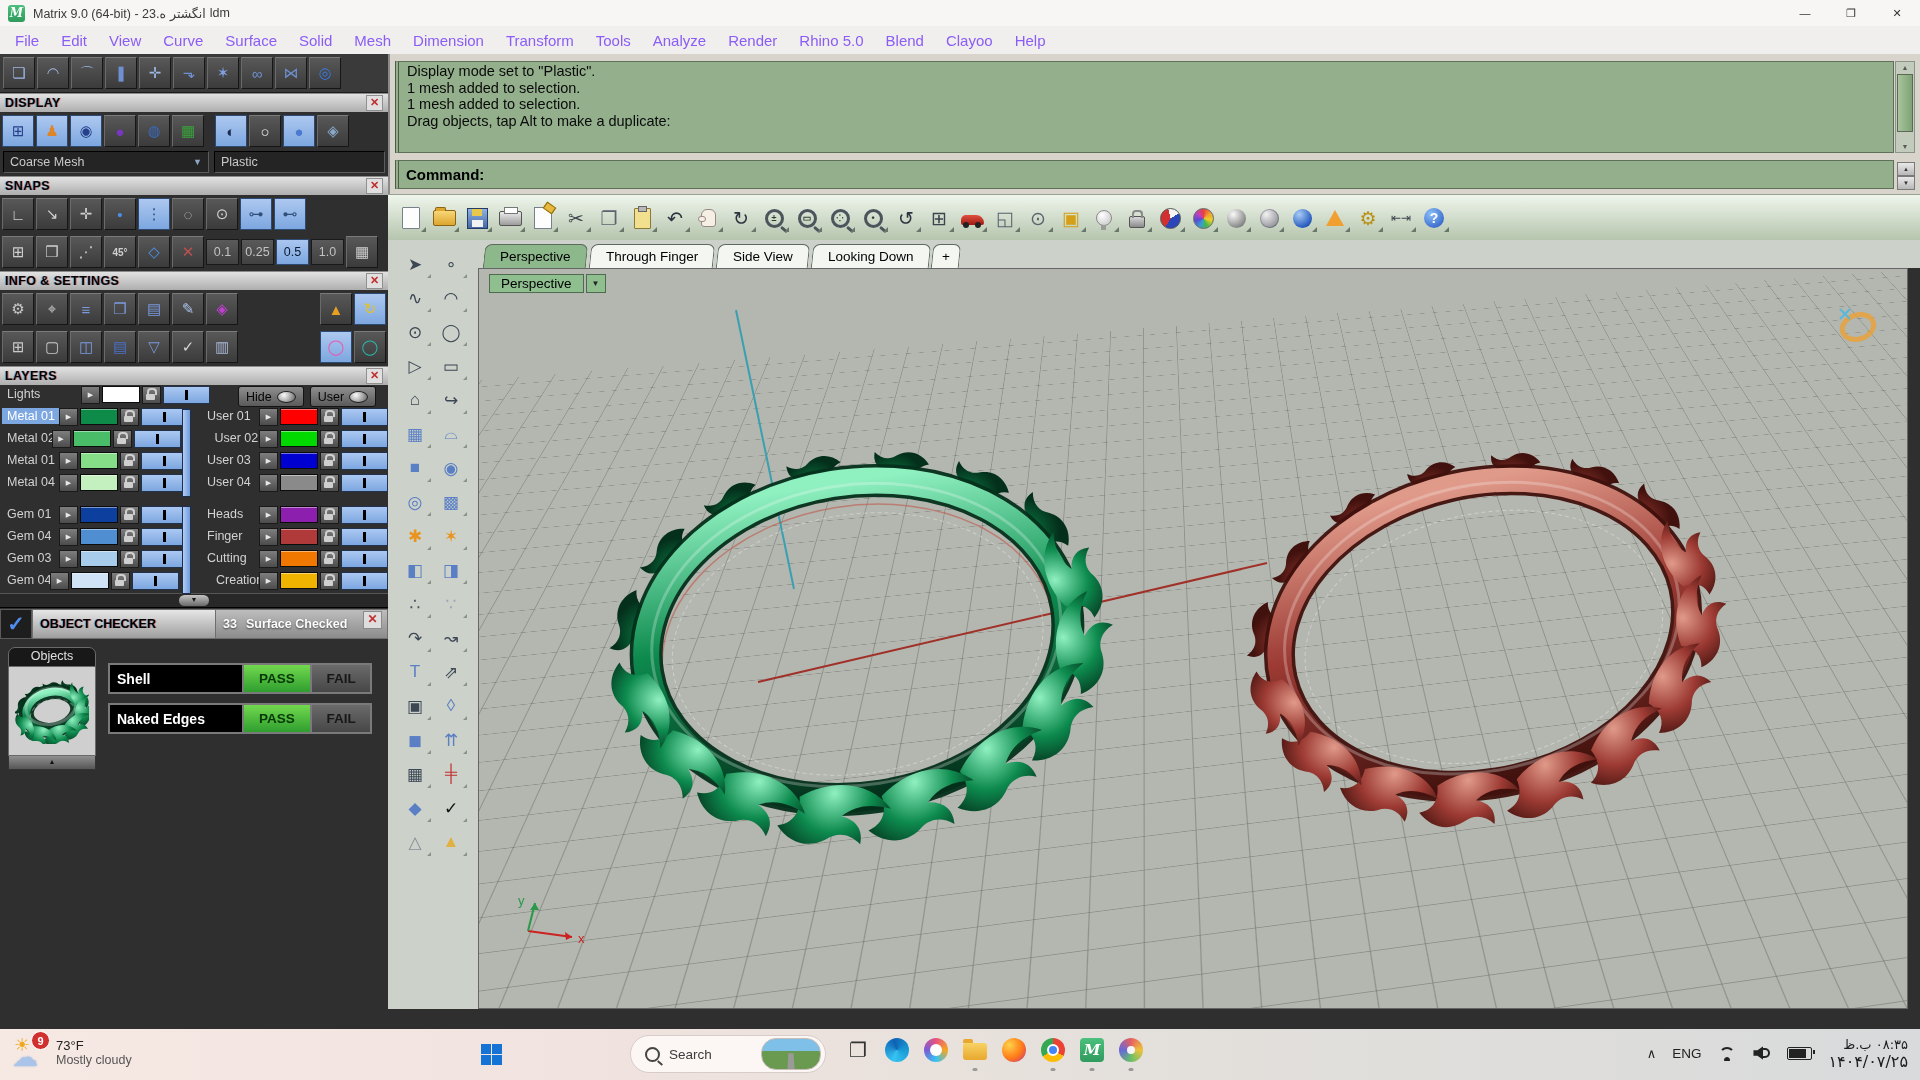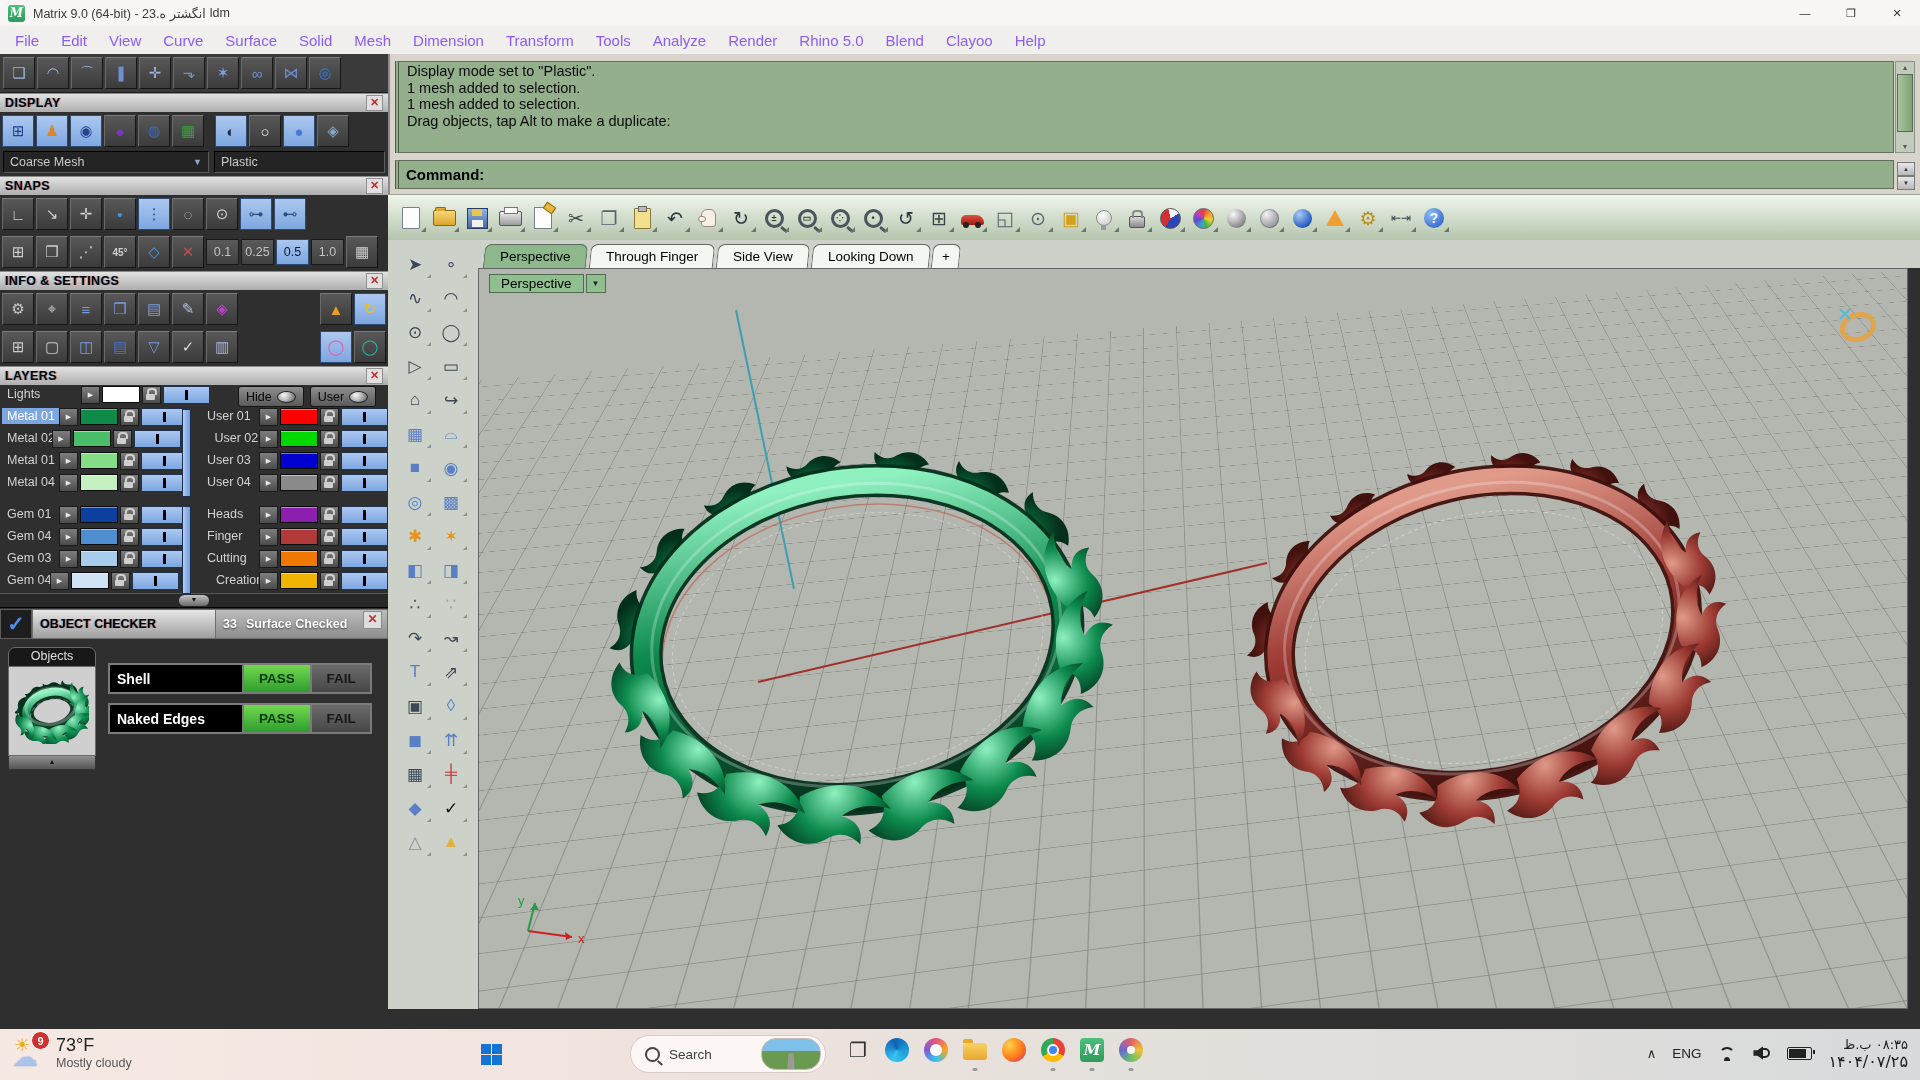--- a/index.html
+++ b/index.html
@@ -158,21 +158,21 @@
   .vpl-dd{width:18px;background:#8fbe8f;border:1px solid #4f6a4f;margin-left:2px;display:flex;align-items:center;justify-content:center;font-size:8px;color:#222;}
   
   #taskbar{left:0;top:1029px;width:1920px;height:51px;
            background:linear-gradient(90deg,#f6e8e3 0%,#f1e3df 30%,#e4e0db 58%,#d8dadb 100%);}
   .weather{position:absolute;left:12px;top:5px;display:flex;align-items:center;gap:8px;}
   .wicon{position:relative;width:36px;height:36px;}
   .wsun{position:absolute;left:2px;top:0;color:#f0a81e;font-size:18px;}
   .wcloud{position:absolute;left:0px;top:8px;color:#a9c4e8;font-size:26px;text-shadow:0 0 2px #88a8d8;}
   .wbadge{position:absolute;right:-2px;top:-3px;width:17px;height:17px;border-radius:50%;background:#d03030;color:#fff;
           font-size:11px;font-weight:bold;display:flex;align-items:center;justify-content:center;border:1px solid #fff;}
-  .wtemp{font-size:18px;color:#222;}
+  .wtemp{font-size:13px;color:#222;}
   .wcond{font-size:12.5px;color:#555;}
   .startbtn{position:absolute;left:481px;top:15px;width:21px;height:21px;display:grid;grid-template-columns:10px 10px;gap:1px;}
   .startbtn i{background:#1573d6;width:10px;height:10px;}
   .searchpill{position:absolute;left:630px;top:6px;width:196px;height:38px;border-radius:19px;background:#fcf7f5;
               border:1px solid #d8ccc8;display:flex;align-items:center;padding:0 4px 0 14px;box-sizing:border-box;}
   .smag{position:relative;width:11px;height:11px;border:2px solid #444;border-radius:50%;margin-right:9px;flex:0 0 auto;}
   .smag::after{content:"";position:absolute;right:-5px;bottom:-4px;width:6px;height:2px;background:#444;transform:rotate(40deg);}
   .stext{font-size:13.5px;color:#3c3c3c;flex:1;}
   .sthumb{width:58px;height:30px;border-radius:15px;flex:0 0 auto;border:1px solid #c8bcb8;
           background:linear-gradient(#7ec0e8 0 40%,#6a9a50 40% 100%),#7ec0e8;position:relative;overflow:hidden;}

